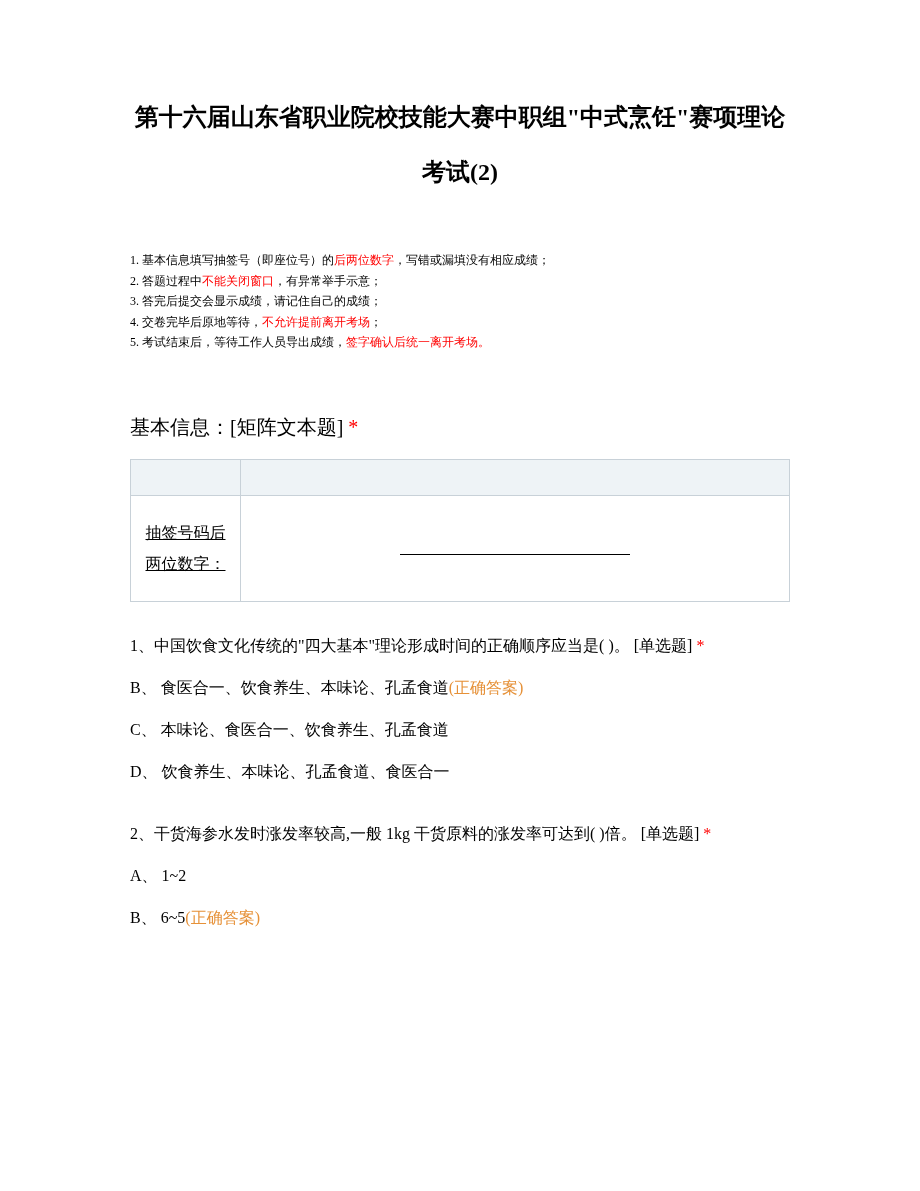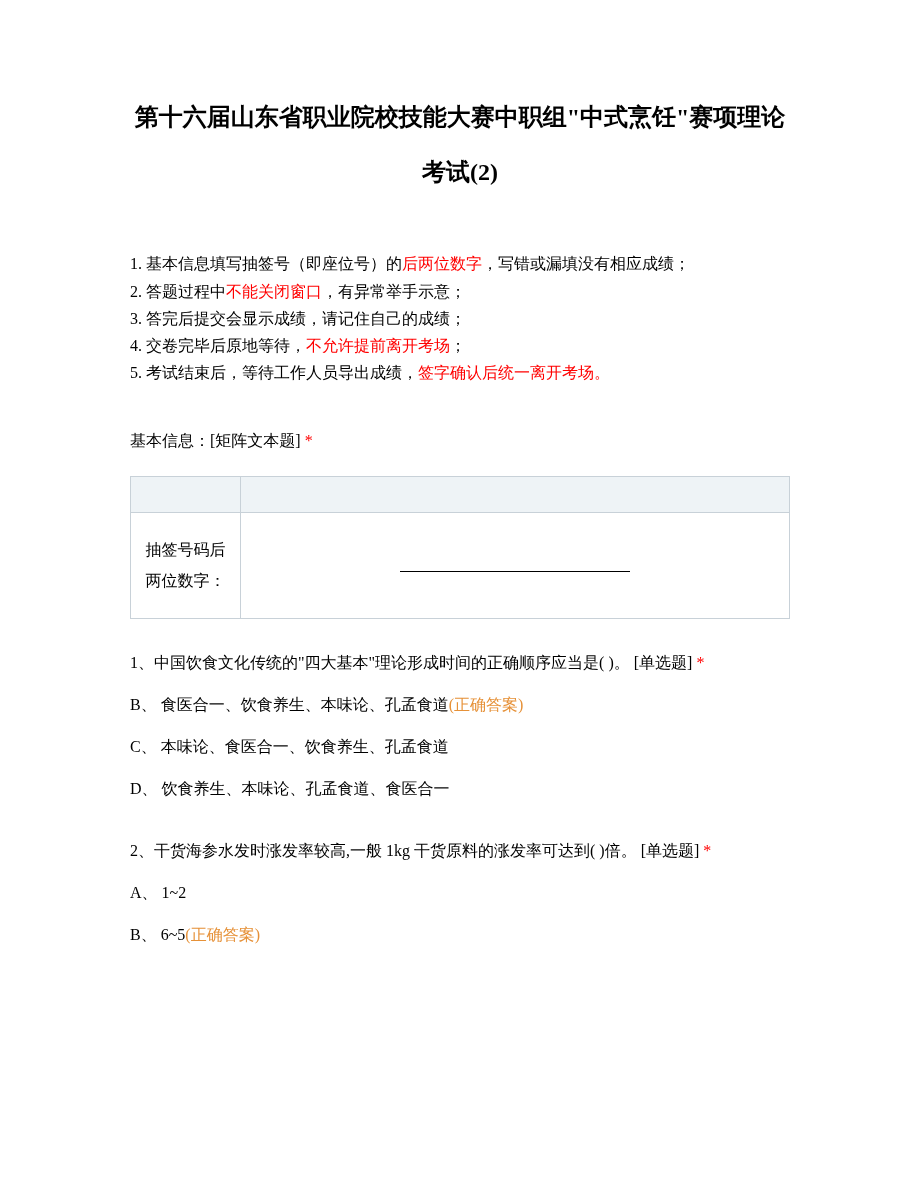--- a/index.html
+++ b/index.html
@@ -11,49 +11,50 @@
       padding: 90px 130px 60px 130px;
     }
     .title {
       text-align: center;
       font-size: 24px;
       font-weight: bold;
       line-height: 2.3;
       margin-bottom: 50px;
     }
     .instructions {
-      font-size: 16px;
+      font-size: 12px;
       line-height: 1.7;
-      margin-bottom: 45px;
+      margin-bottom: 62px;
     }
     .instructions p { margin: 0; }
     .red { color: #ff0000; }
     .orange { color: #e69138; }
     .section-label {
-      font-size: 16px;
-      margin-bottom: 24px;
+      font-size: 20px;
+      margin-bottom: 18px;
     }
     .asterisk { color: #ff0000; }
     .matrix-table {
       width: 100%;
       border-collapse: collapse;
       margin-bottom: 30px;
     }
     .matrix-table th {
       background: #eef3f6;
       height: 36px;
       border: 1px solid #c8d1d8;
     }
     .matrix-table td {
       border: 1px solid #c8d1d8;
       border-top: none;
       padding: 22px 10px;
       text-align: center;
       font-size: 16px;
       vertical-align: middle;
+      text-decoration: underline;
     }
     .matrix-table td.label-cell {
       width: 110px;
       line-height: 1.9;
     }
     .blank-line {
       display: inline-block;
       border-bottom: 1px solid #000;
       width: 230px;
       height: 1em;

